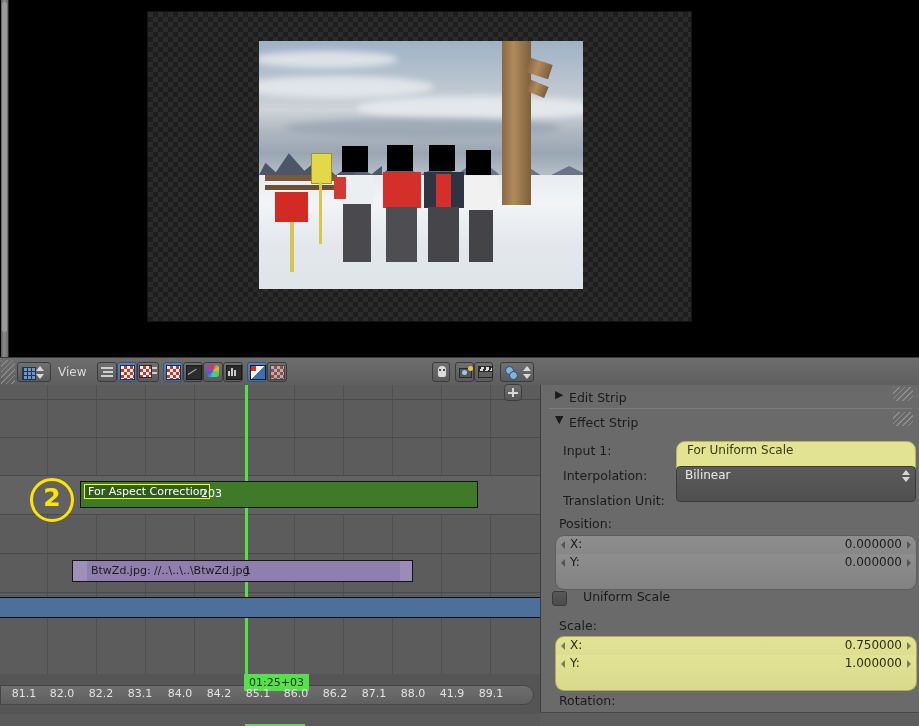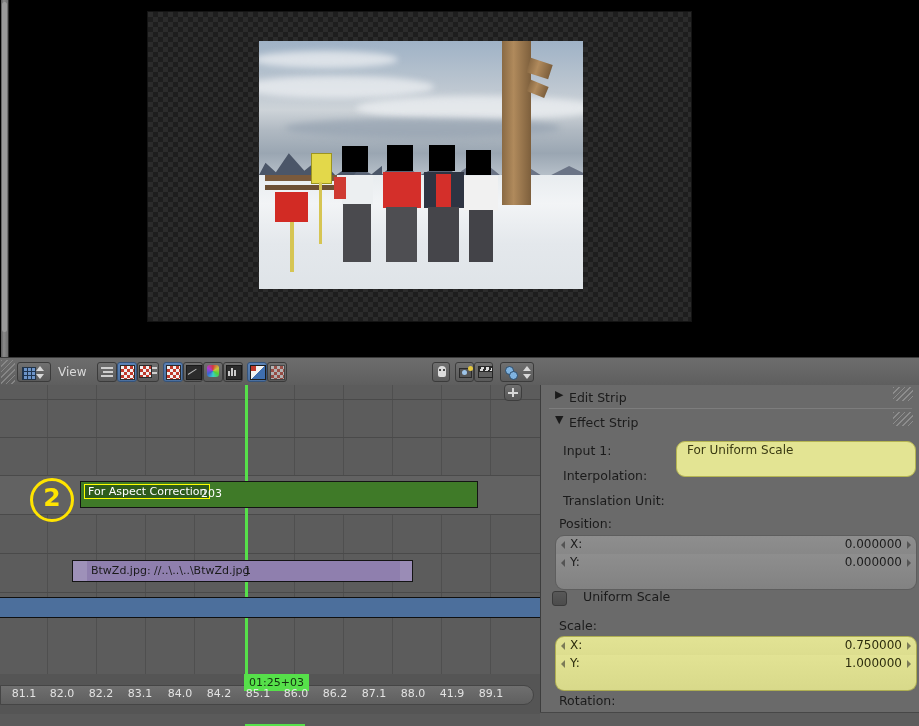--- a/index.html
+++ b/index.html
@@ -348,20 +348,27 @@
       <div class="t">Effect Strip</div>
     </div>
     <div class="grip" style="left:352px;top:27px;"></div>
 
     <div class="prop-label" style="left:22px;top:58px;">Input 1:</div>
     <div class="field yellowtext" style="left:135px;top:56px;width:240px;">
       <div class="fl" style="left:10px;">For Uniform Scale</div>
     </div>
 
     <div class="prop-label" style="left:22px;top:83px;">Interpolation:</div>
+    <div class="field dropdown" style="left:135px;top:81px;width:240px;">
+      <div class="fl" style="left:8px;">Bilinear</div>
+      <div class="dd-arrows">
+        <div class="tri-up" style="margin-bottom:2px;"></div>
+          <div class="tri-dn"></div>
+      </div>
+    </div>
 
     <div class="prop-label" style="left:22px;top:108px;">Translation Unit:</div>
 
     <div class="prop-label" style="left:18px;top:131px;">Position:</div>
     <div class="field num group-top" style="left:14px;top:150px;width:362px;">
       <div class="sl"></div>
       <div class="fl">X:</div>
       <div class="fr">0.000000</div>
       <div class="sr"></div>
     </div>

